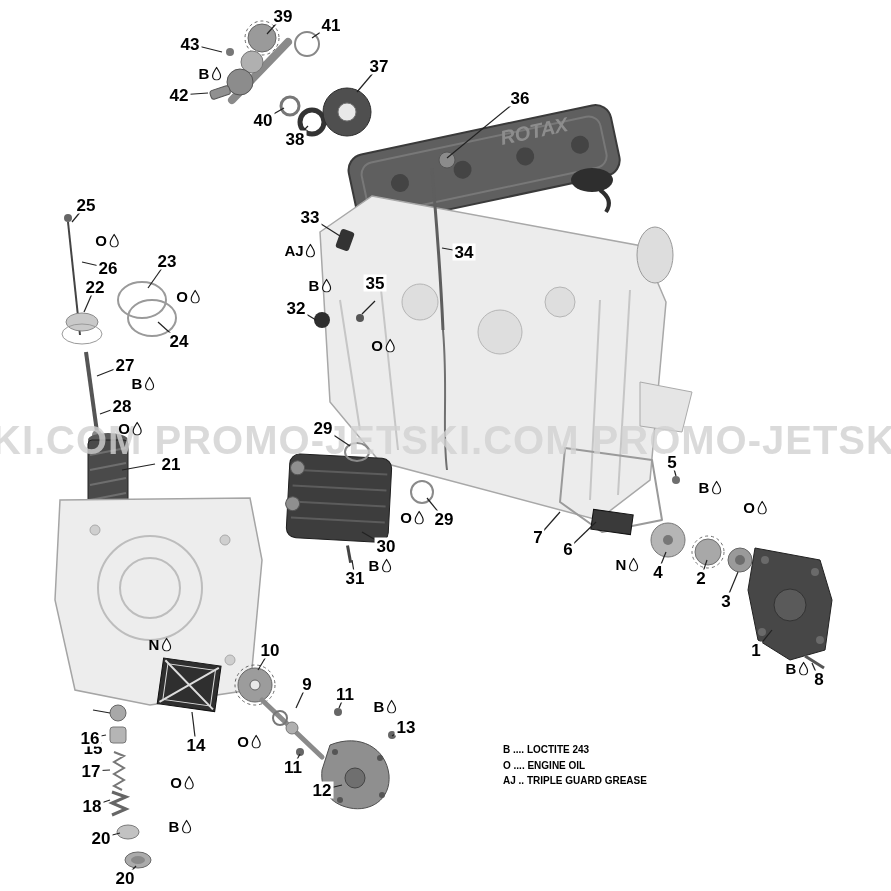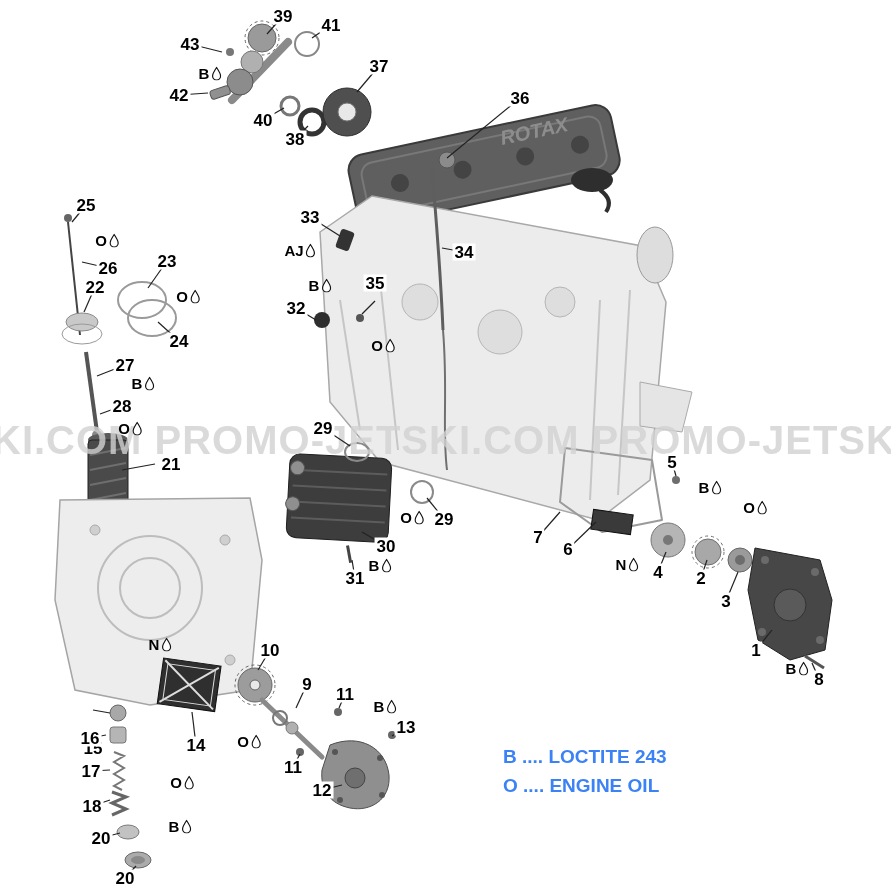--- a/index.html
+++ b/index.html
@@ -9,21 +9,21 @@
   .watermark{position:absolute;left:-8px;top:418px;z-index:3;white-space:nowrap;
              font-weight:bold;font-size:40px;letter-spacing:1px;color:#d2d2d2;opacity:.8;
              user-select:none;}
   .leaders{position:absolute;left:0;top:0;z-index:4;}
   .callout{position:absolute;transform:translate(-50%,-50%);z-index:5;
            font-weight:bold;font-size:17px;color:#000;background:#fff;padding:0 2px;line-height:1;}
   .droplet{position:absolute;transform:translate(-50%,-50%);z-index:5;display:flex;
            align-items:center;gap:2px;background:rgba(255,255,255,.0);}
   .droplet .dl{font-weight:bold;font-size:15px;color:#000;line-height:1;}
   .legend{position:absolute;left:503px;top:742px;z-index:5;}
-  .legend .legend-row{font-weight:bold;font-size:19px;color:#3b82f6;line-height:1.55;}
+  .legend .legend-row{font-weight:bold;font-size:10px;color:#000000;line-height:1.55;}
 </style>
 </head>
 <body>
 
 <div class="stage" id="stage">
 
   <svg class="illustration" width="891" height="891" viewBox="0 0 891 891">
 
     <g transform="rotate(-12 480 165)">
       <rect x="350" y="130" width="268" height="72" rx="16" fill="#5f5f5f" stroke="#3a3a3a" stroke-width="2"></rect>
@@ -207,20 +207,21 @@
       <line x1="92" y1="806" x2="110" y2="800" stroke="#222" stroke-width="1.2"></line>
       <line x1="293" y1="767" x2="300" y2="754" stroke="#222" stroke-width="1.2"></line>
       <line x1="322" y1="790" x2="342" y2="785" stroke="#222" stroke-width="1.2"></line>
       <line x1="101" y1="838" x2="120" y2="833" stroke="#222" stroke-width="1.2"></line>
       <line x1="125" y1="878" x2="136" y2="866" stroke="#222" stroke-width="1.2"></line>
     </svg>
 
   <div class="legend">
     <div class="legend-row">B .... LOCTITE 243</div>
     <div class="legend-row">O .... ENGINE OIL</div>
+    <div class="legend-row">AJ .. TRIPLE GUARD GREASE</div>
   </div>
 
 <div class="callout" style="left: 283px; top: 16px; text-align: center;">39</div>
     <div class="callout" style="left: 331px; top: 25px;">41</div>
     <div class="callout" style="left: 190px; top: 44px;">43</div>
     <div class="callout" style="left: 179px; top: 95px;">42</div>
     <div class="callout" style="left: 379px; top: 66px;">37</div>
     <div class="callout" style="left: 263px; top: 120px;">40</div>
     <div class="callout" style="left: 295px; top: 139px;">38</div>
     <div class="callout" style="left: 520px; top: 98px;">36</div>

